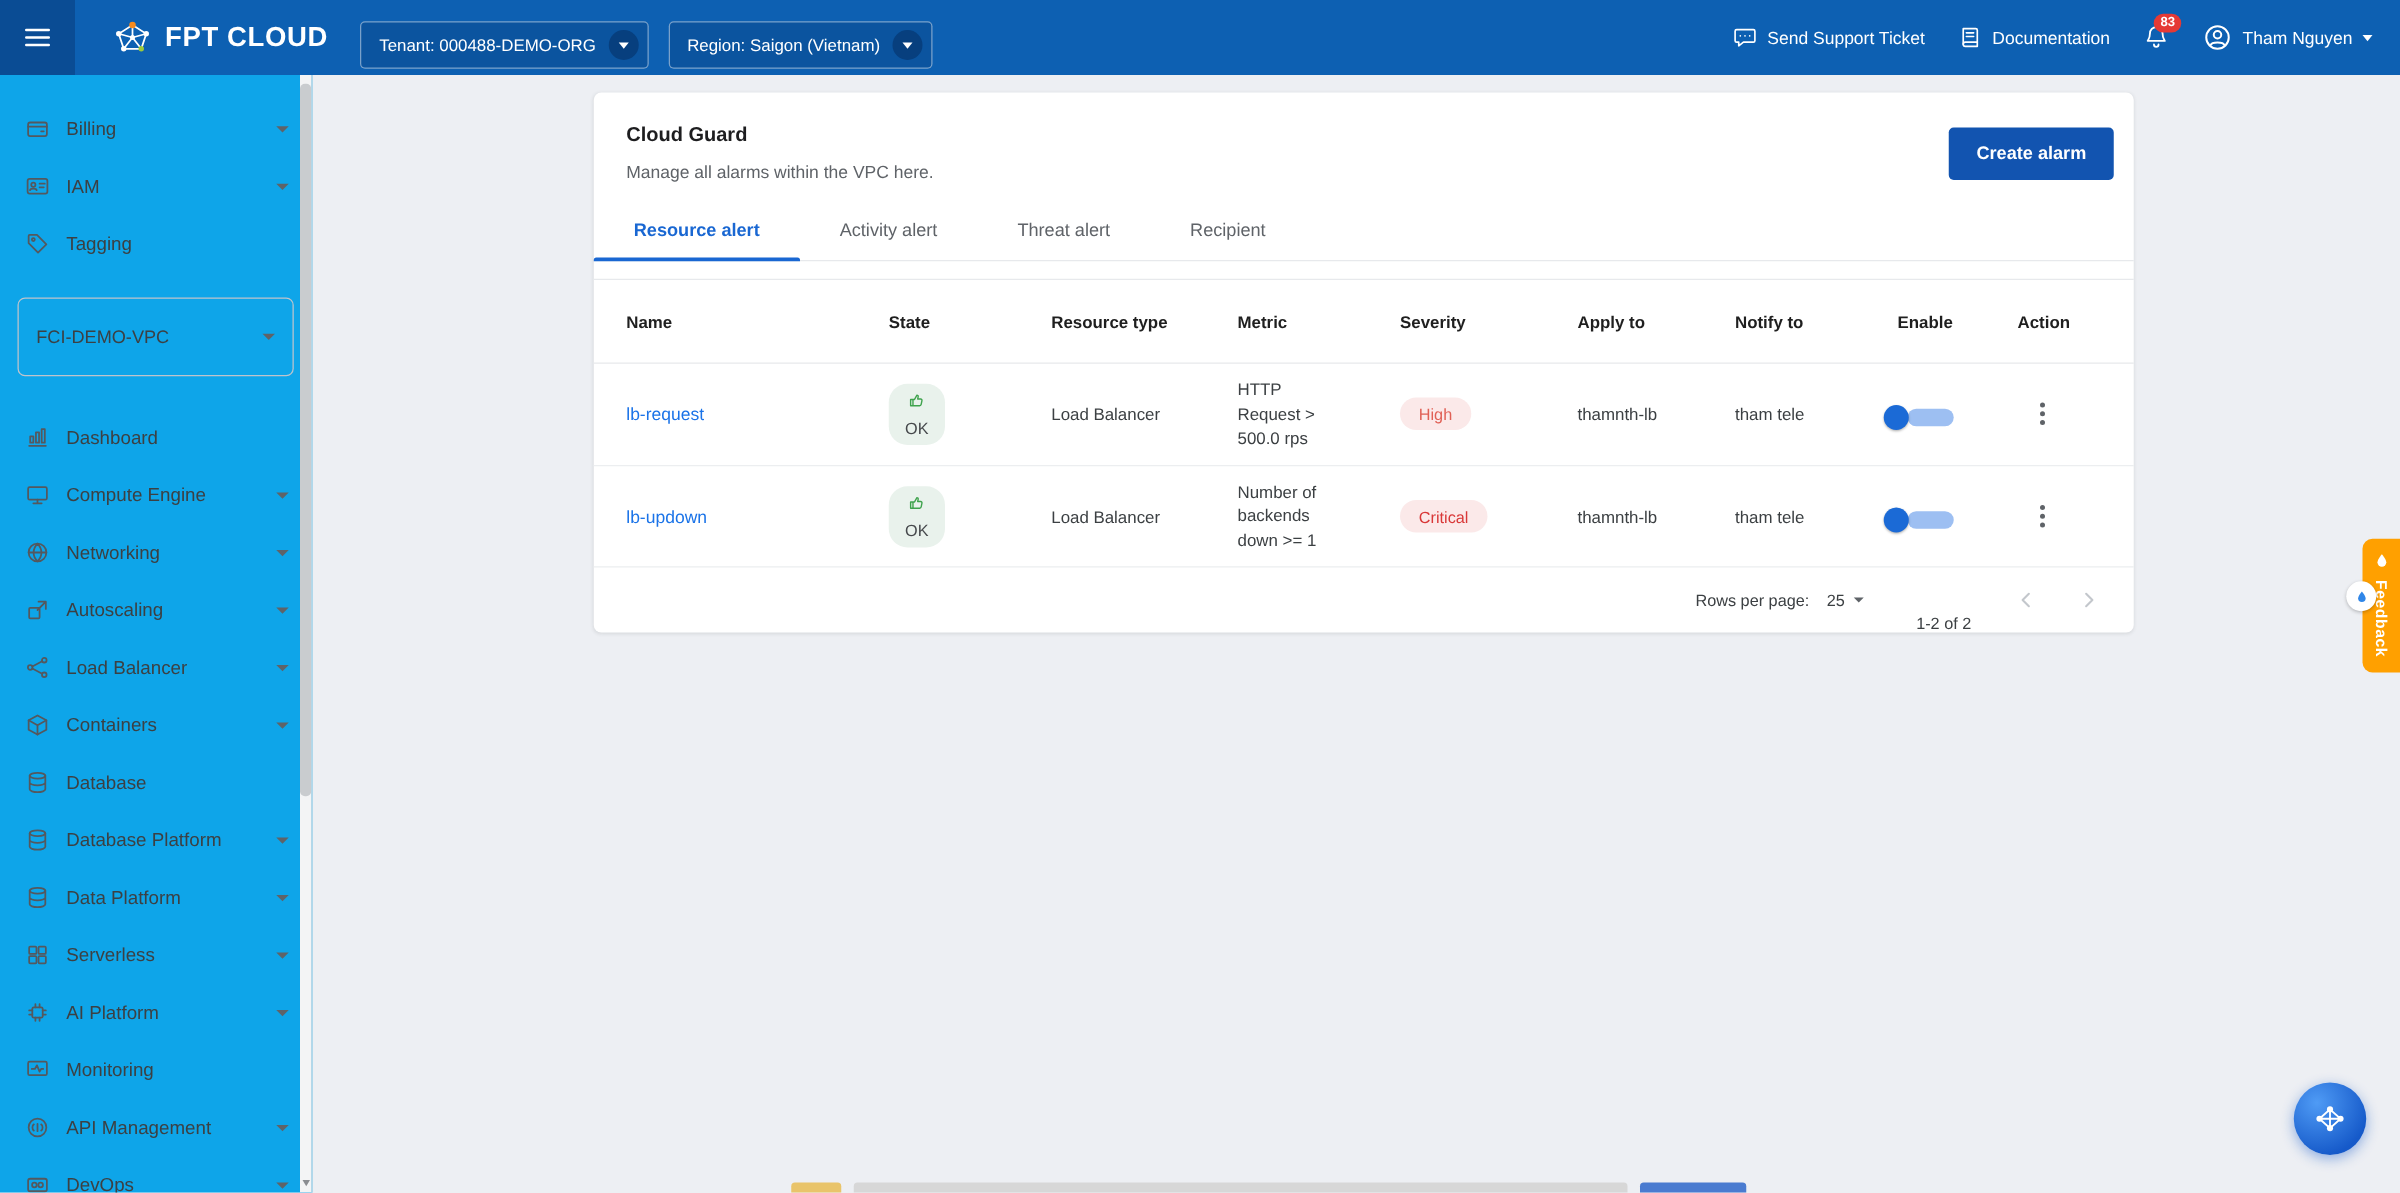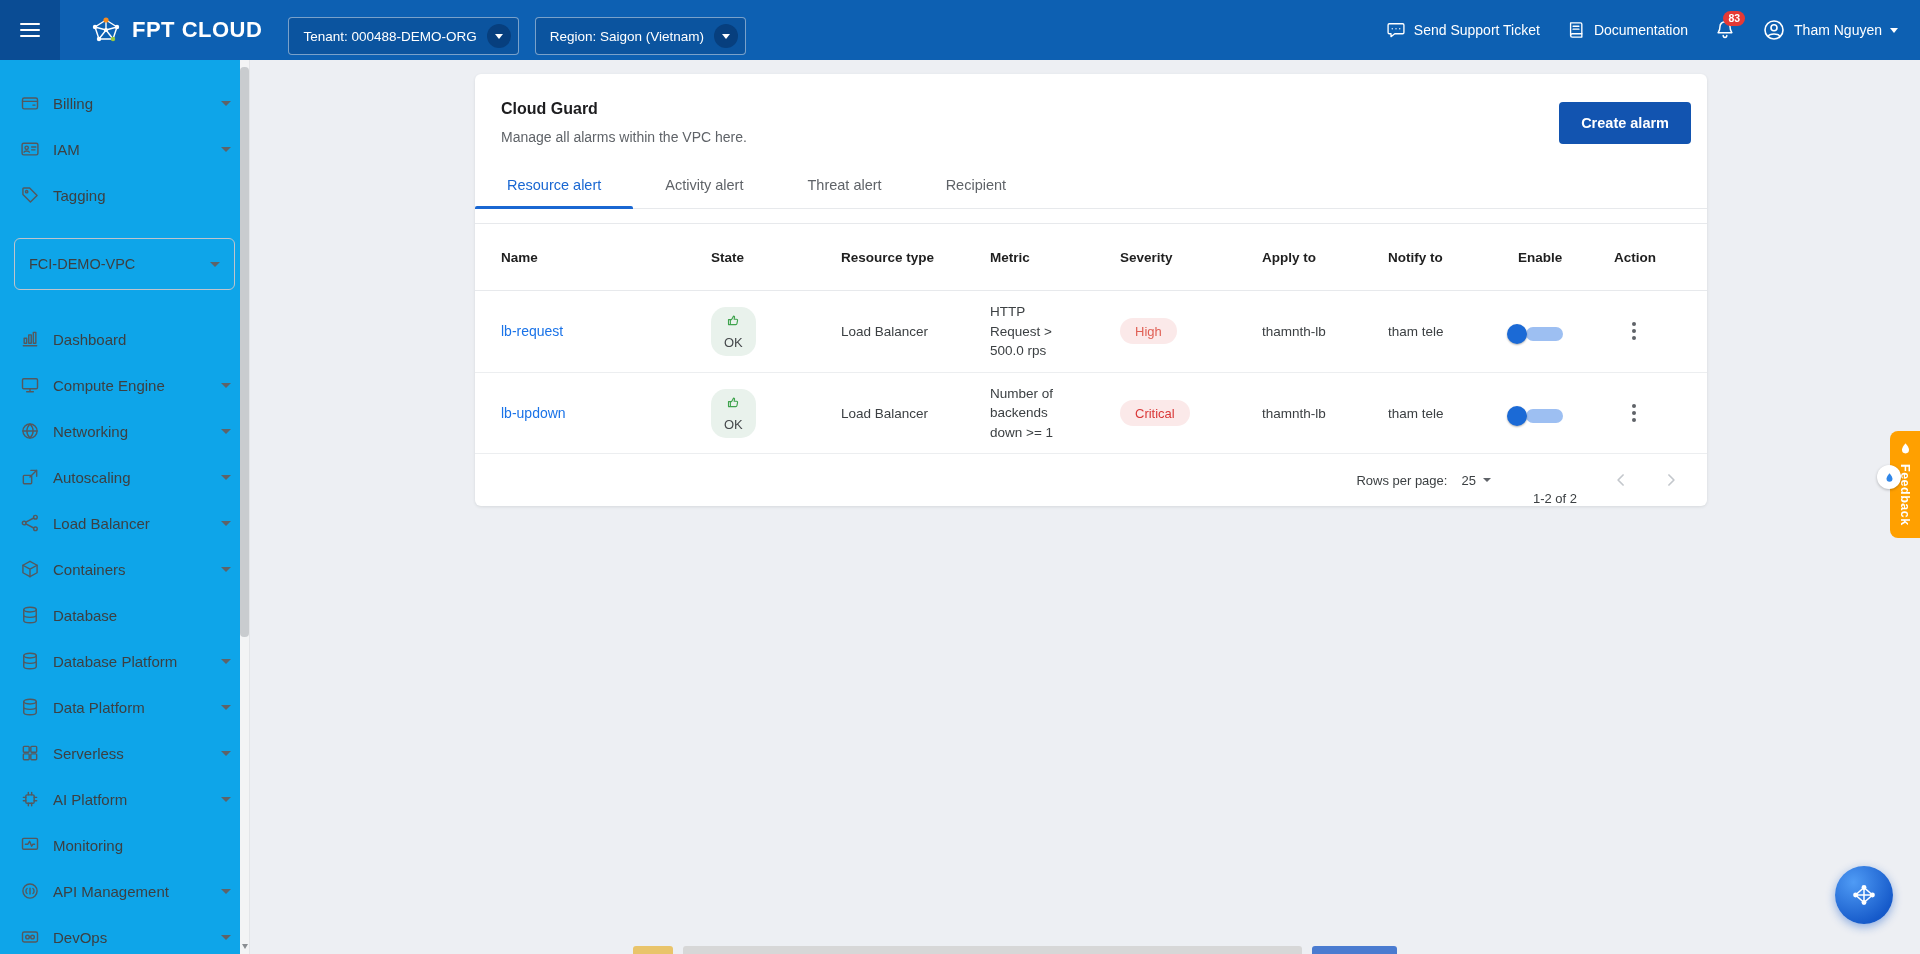--- a/index.html
+++ b/index.html
@@ -51,21 +51,21 @@
     border-right:1px solid #e3e5e8; padding-top:20px; z-index:20; overflow:hidden;
   }
   .side-item{
     height:46px; display:flex; align-items:center; gap:13px; padding:0 18px 0 20px;
     font-size:15px; color:#3c4043; cursor:pointer; white-space:nowrap;
   }
   .side-item .chev{ margin-left:auto; }
   .chev{ width:0;height:0;border-left:5px solid transparent;border-right:5px solid transparent;border-top:5.5px solid #5f6368; }
   .ic{ width:20px; height:20px; stroke:#54585e; fill:none; stroke-width:1.7; stroke-linecap:round; stroke-linejoin:round; flex:none; }
   .vpc-select{
-    margin:20px 14px 26px 14px; height:52px; border:1px solid #bfc4cc; border-radius:6px;
+    margin:20px 14px 26px 14px; height:63px; border:1px solid #bfc4cc; border-radius:6px;
     display:flex; align-items:center; padding:0 14px; font-size:14.5px; color:#3c4043; cursor:pointer;
   }
   .vpc-select .chev{ margin-left:auto; }
   .side-scrollbar{ position:absolute; top:0; right:0; bottom:0; width:9px; background:#f3f4f5; }
   .side-thumb{ position:absolute; top:7px; right:0; width:9px; height:570px; background:#c9cccf; border-radius:4px; }
   .sb-arrow{ position:absolute; bottom:5px; right:1px; width:0;height:0;
     border-left:3.5px solid transparent;border-right:3.5px solid transparent;border-top:5px solid #8a8d91; }
 
   
   .main{ position:absolute; top:60px; left:250px; right:0; bottom:0; overflow:hidden; }
@@ -75,21 +75,21 @@
   }
   .card-head{ display:flex; justify-content:space-between; align-items:center; padding:26px 16px 0 26px; }
   .page-title{ font-size:16px; font-weight:bold; color:#1d1d1f; }
   .page-sub{ font-size:14px; color:#5f6368; margin-top:11px; }
   .btn-primary{
     background:#1254b0; color:#fff; border:none; border-radius:4px; height:42px;
     padding:0 22px; font-size:14.5px; font-weight:bold; cursor:pointer; font-family:inherit;
   }
   .tabs{ display:flex; margin-top:26px; border-bottom:1px solid #e7e9ec; }
   .tab{ padding:6px 32px 15px; font-size:14.5px; color:#5f6368; cursor:pointer; position:relative; }
-  .tab.active{ color:#1967d2; font-weight:normal; }
+  .tab.active{ color:#1967d2; font-weight:bold; }
   .tab.active::after{ content:""; position:absolute; left:0; right:0; bottom:-1px; height:3px; background:#1967d2; border-radius:2px 2px 0 0; }
 
   .table{ margin-top:14px; }
   .trow{
     display:grid;
     grid-template-columns:210px 130px 149px 130px 142px 126px 130px 96px 1fr;
     align-items:center; padding:0 26px;
   }
   .thead{ height:68px; border-top:1px solid #e7e9ec; border-bottom:1px solid #e7e9ec;
     font-size:13.5px; font-weight:bold; color:#1f1f1f; }

